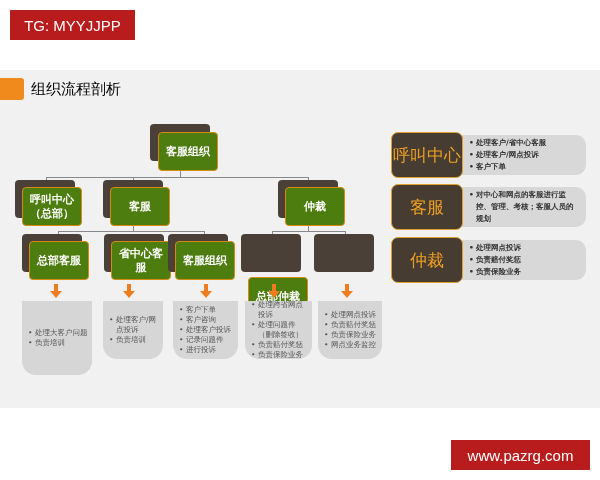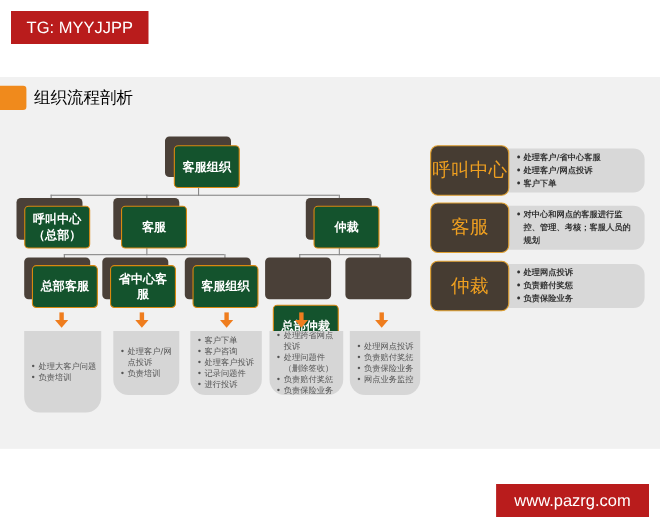--- a/index.html
+++ b/index.html
@@ -5,21 +5,21 @@
   * { box-sizing: border-box; margin: 0; padding: 0; }
   body { width: 600px; height: 480px; background: #ffffff; position: relative; overflow: hidden; font-family: "DejaVu Sans", sans-serif; }
   .wm { position: absolute; background: #b91c1c; color: #ffffff; font-family: "Liberation Sans", sans-serif; font-size: 15px; display: flex; align-items: center; justify-content: center; }
   .wm-top { left: 10px; top: 10px; width: 125px; height: 30px; }
   .wm-bot { left: 451px; top: 440px; width: 139px; height: 30px; }
   .slide { position: absolute; left: 0; top: 70px; width: 600px; height: 338px; background: #f1f1f1; }
   .title-bar { position: absolute; left: 0; top: 78px; width: 24px; height: 22px; background: #f08a1c; border-radius: 0 3px 3px 0; }
   .title { position: absolute; left: 31px; top: 78px; font-size: 15px; color: #000000; line-height: 22px; }
   .node { position: absolute; }
   .node .shadow { position: absolute; left: 0; top: 0; background: #4a4038; border-radius: 4px; }
-  .node .face { position: absolute; background: #14532d; border: 1px solid #d98810; border-radius: 4px; color: #fff; font-weight: bold; font-size: 11px; display: flex; align-items: center; justify-content: center; text-align: center; line-height: 14px; padding: 2px; }
+  .node .face { position: absolute; background: #4d7c0f; border: 1px solid #d98810; border-radius: 4px; color: #fff; font-weight: bold; font-size: 11px; display: flex; align-items: center; justify-content: center; text-align: center; line-height: 14px; padding: 2px; }
   .line { position: absolute; background: #888; }
   .arrow { position: absolute; width: 12px; height: 14px; }
   .arrow .stem { position: absolute; left: 4px; top: 0; width: 4px; height: 8px; background: #ef7d1e; }
   .arrow .head { position: absolute; left: 0; top: 7px; width: 0; height: 0; border-left: 6px solid transparent; border-right: 6px solid transparent; border-top: 7px solid #ef7d1e; }
   .desc { position: absolute; background: #d6d6d6; border-radius: 0 0 14px 14px; font-size: 7.5px; color: #555; padding: 4px 4px 4px 6px; line-height: 10px; display: flex; flex-direction: column; justify-content: center; }
   .desc li { list-style: none; position: relative; padding-left: 7px; }
   .desc li::before { content: "•"; position: absolute; left: 0; }
   .legend { position: absolute; left: 391px; width: 195px; height: 46px; }
   .legend .bg { position: absolute; left: 30px; top: 3px; right: 0; bottom: 3px; background: #d8d8d8; border-radius: 10px; }
   .legend .key { position: absolute; left: 0; top: 0; width: 72px; height: 46px; background: #463c32; border: 1px solid #e0a030; border-radius: 7px; color: #f0a020; font-size: 17px; display: flex; align-items: center; justify-content: center; text-align: center; line-height: 21px; }
@@ -67,21 +67,21 @@
 </div>
 <div class="node" style="left:278px;top:180px;width:70px;height:46px;">
   <div class="shadow" style="width:60px;height:38px;"></div>
   <div class="face" style="left:7px;top:7px;width:60px;height:39px;">仲裁</div>
 </div>
 
 <div class="node" style="left:22px;top:234px;width:68px;height:61px;">
   <div class="shadow" style="width:60px;height:38px;"></div>
   <div class="face" style="left:7px;top:7px;width:60px;height:39px;">总部客服</div>
 </div>
-<div class="node" style="left:93px;top:234px;width:68px;height:46px;padding-left:11px;">
+<div class="node" style="left:104px;top:234px;width:68px;height:46px;padding-left:11px;">
   <div class="shadow" style="width:60px;height:38px;"></div>
   <div class="face" style="left:7px;top:7px;width:60px;height:39px;">省中心客服</div>
 </div>
 <div class="node" style="left:168px;top:234px;width:68px;height:46px;">
   <div class="shadow" style="width:60px;height:38px;"></div>
   <div class="face" style="left:7px;top:7px;width:60px;height:39px;">客服组织</div>
 </div>
 <div class="node" style="left:241px;top:234px;width:68px;height:46px;">
   <div class="shadow" style="width:60px;height:38px;"></div>
   <div class="face" style="left:7px;top:7px;width:60px;height:39px;margin-top:36px;">总部仲裁</div>

